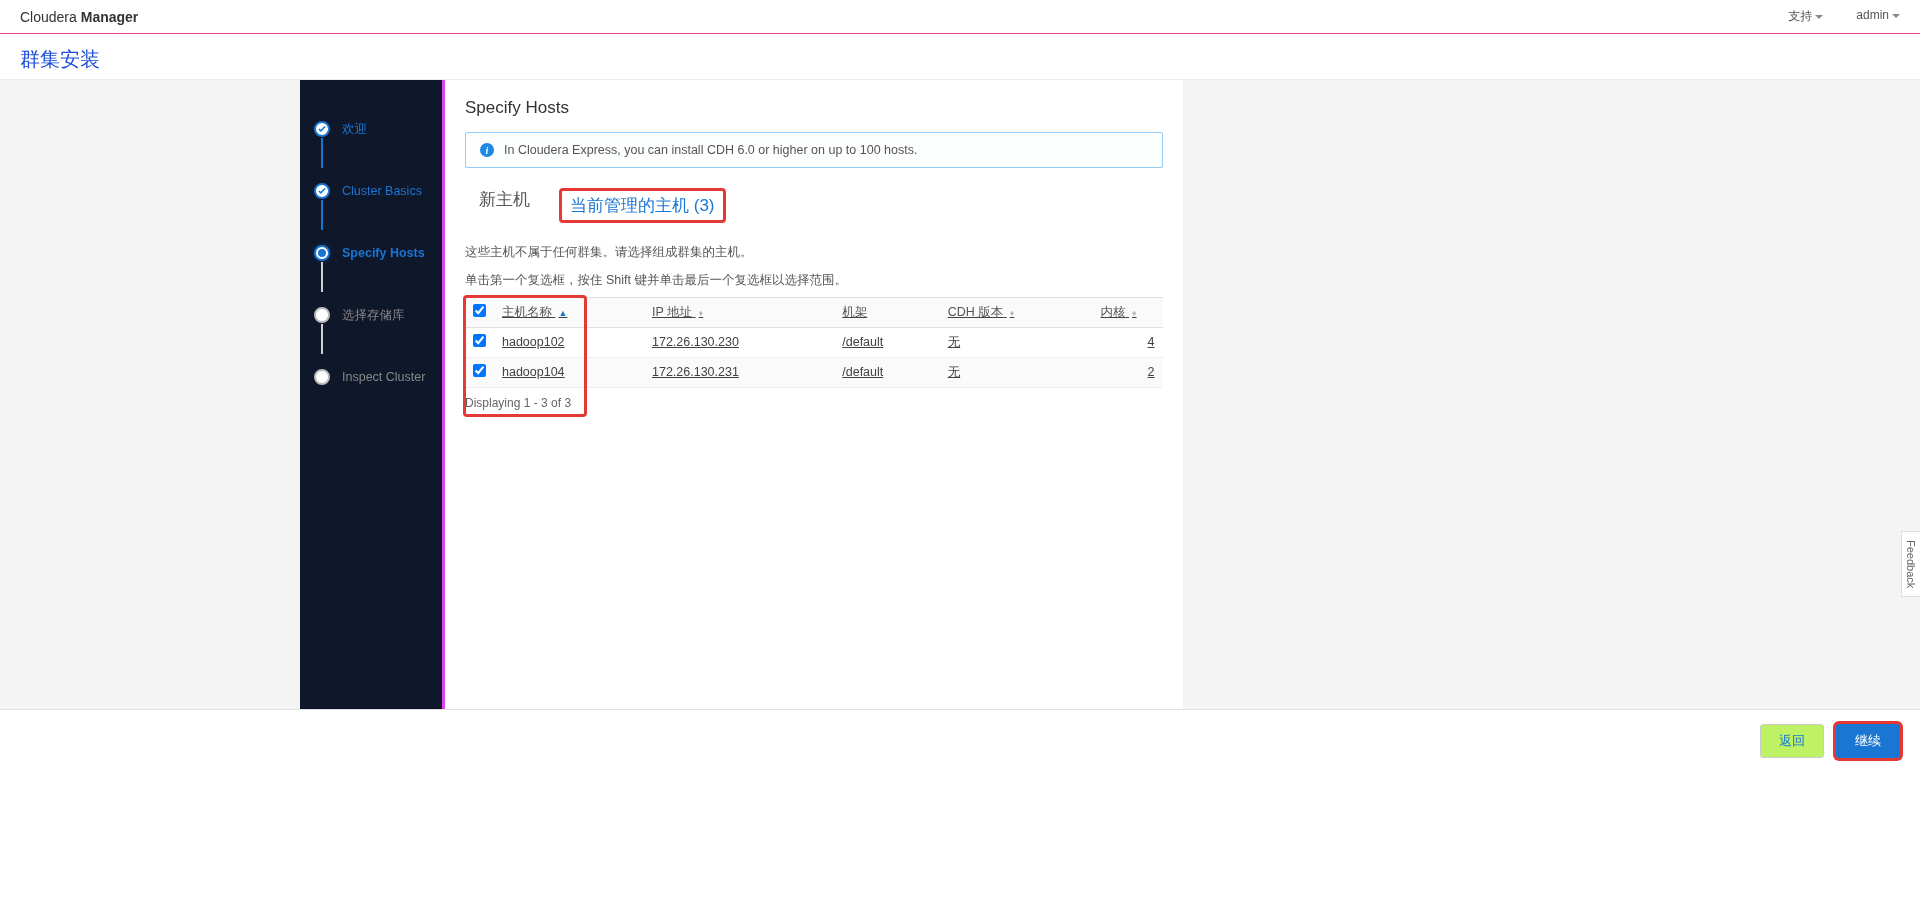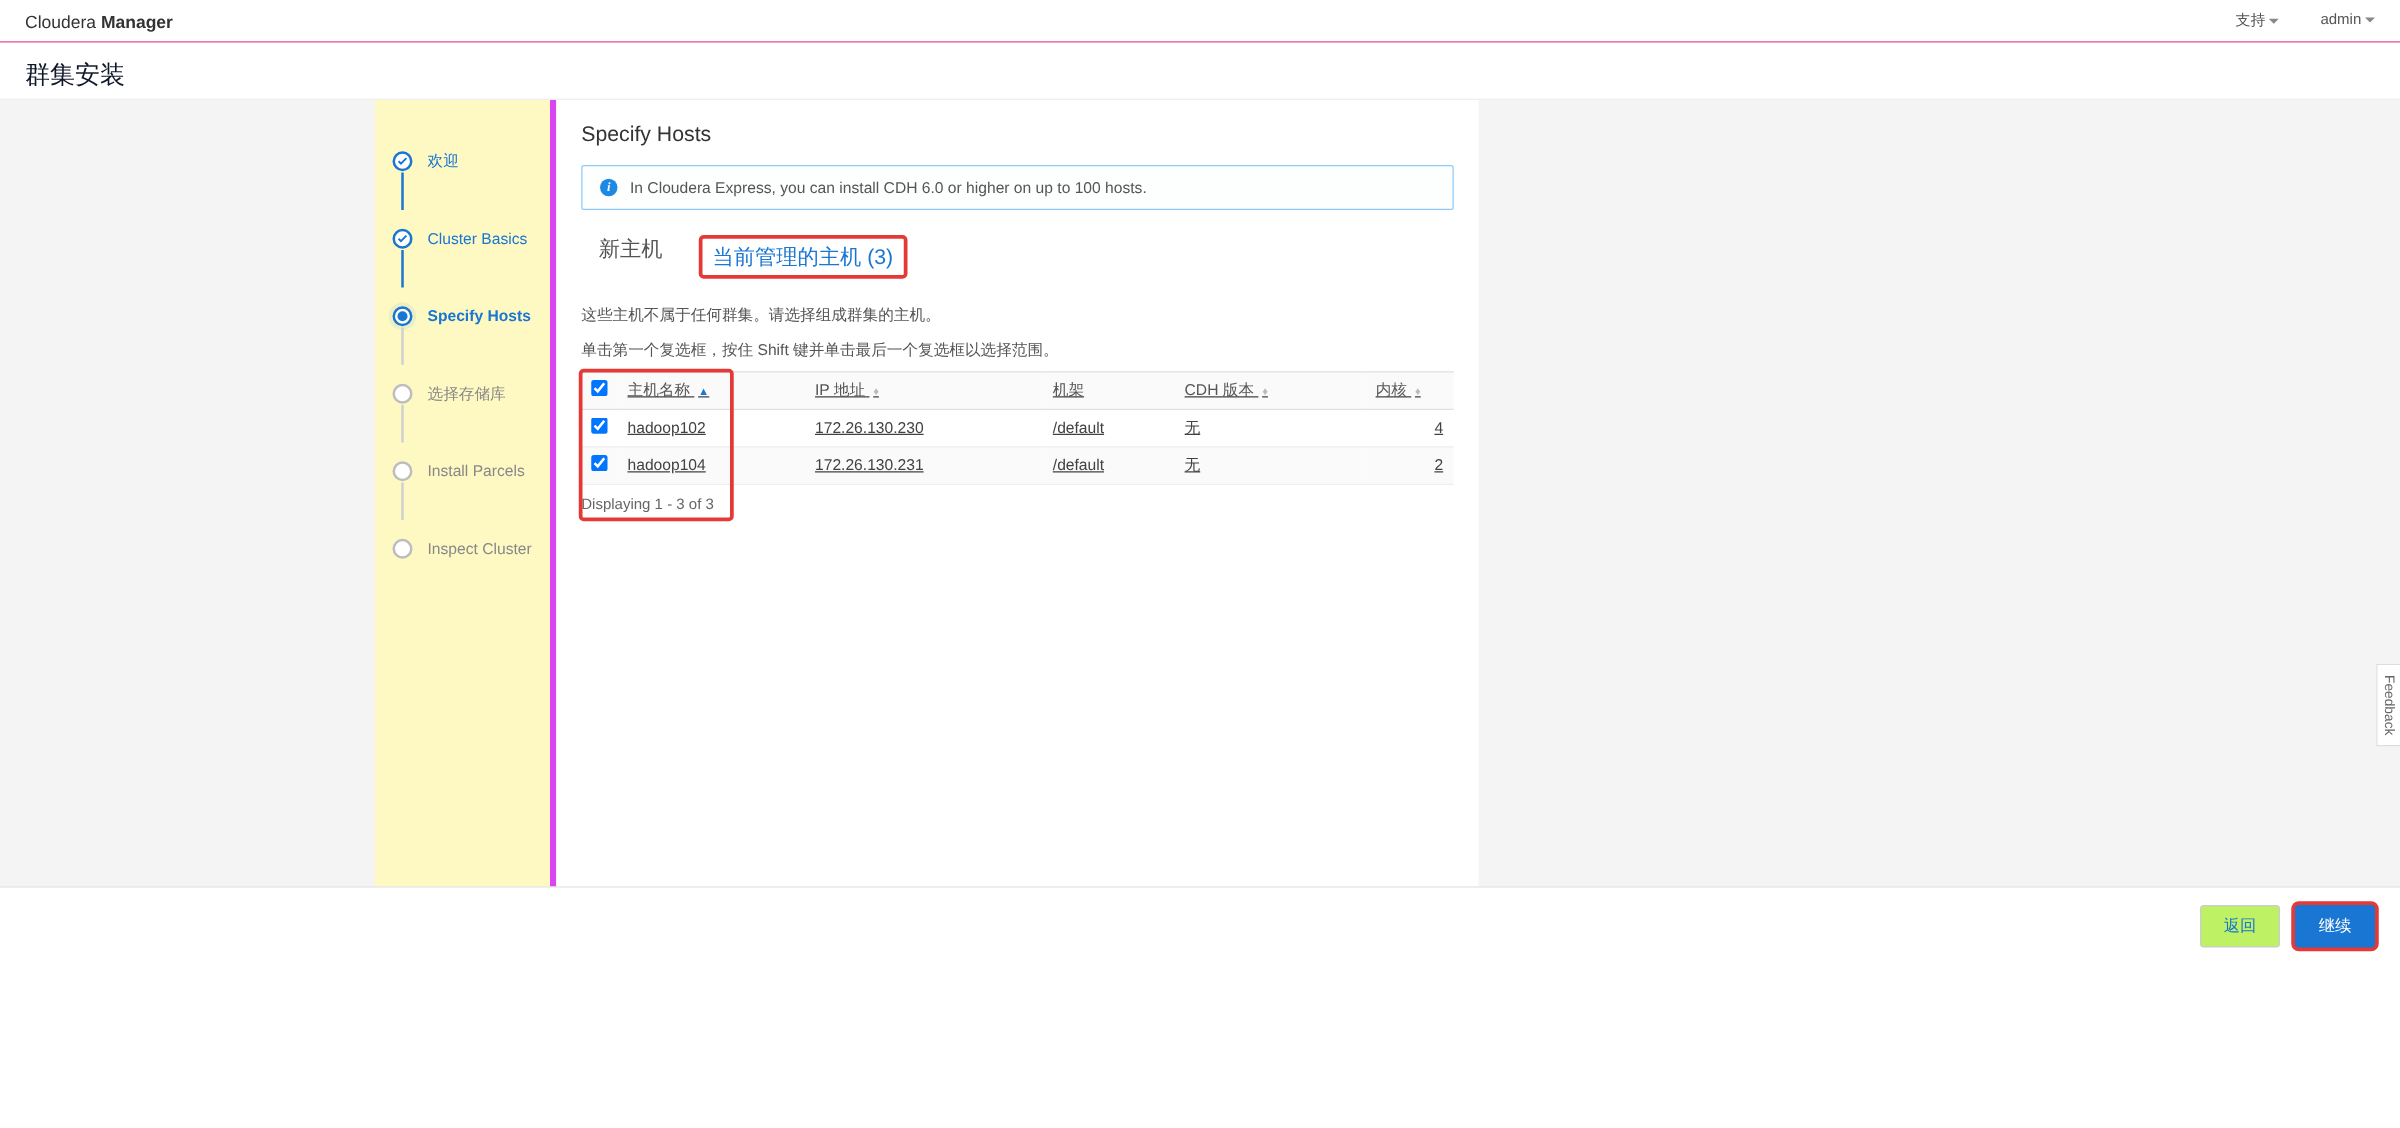--- a/index.html
+++ b/index.html
@@ -43,36 +43,36 @@
       width: 0; height: 0;
       border-left: 4px solid transparent;
       border-right: 4px solid transparent;
       border-top: 4px solid #888;
       margin-left: 3px;
       vertical-align: middle;
     }
     .page-title-bar {
       padding: 12px 20px 6px 20px;
       font-size: 20px;
-      color: #0f172a;
+      color: #1d4ed8;
     }
     .content-wrapper {
       display: flex;
       background: #f4f4f4;
       min-height: 630px;
       border-top: 1px solid #eee;
     }
     .left-spacer {
       width: 300px;
       background: #f4f4f4;
     }
     .sidebar {
       width: 145px;
-      background: #fef9c3;
-      border-right: 5px solid #d946ef;
+      background: #0f172a;
+      border-right: 3px solid #d946ef;
       padding-top: 18px;
     }
     .step {
       display: flex;
       align-items: center;
       gap: 12px;
       padding-left: 14px;
       position: relative;
       height: 62px;
     }
@@ -324,25 +324,20 @@
       <div class="step-line"></div>
     </div>
     <div class="step current">
       <div class="step-circle"></div>
       <div class="step-label">Specify Hosts</div>
       <div class="step-line"></div>
     </div>
     <div class="step">
       <div class="step-circle"></div>
       <div class="step-label">选择存储库</div>
-      <div class="step-line"></div>
-    </div>
-    <div class="step">
-      <div class="step-circle"></div>
-      <div class="step-label">Install Parcels</div>
       <div class="step-line"></div>
     </div>
     <div class="step">
       <div class="step-circle"></div>
       <div class="step-label">Inspect Cluster</div>
     </div>
   </div>
 
   <div class="main">
     <div class="main-inner">

